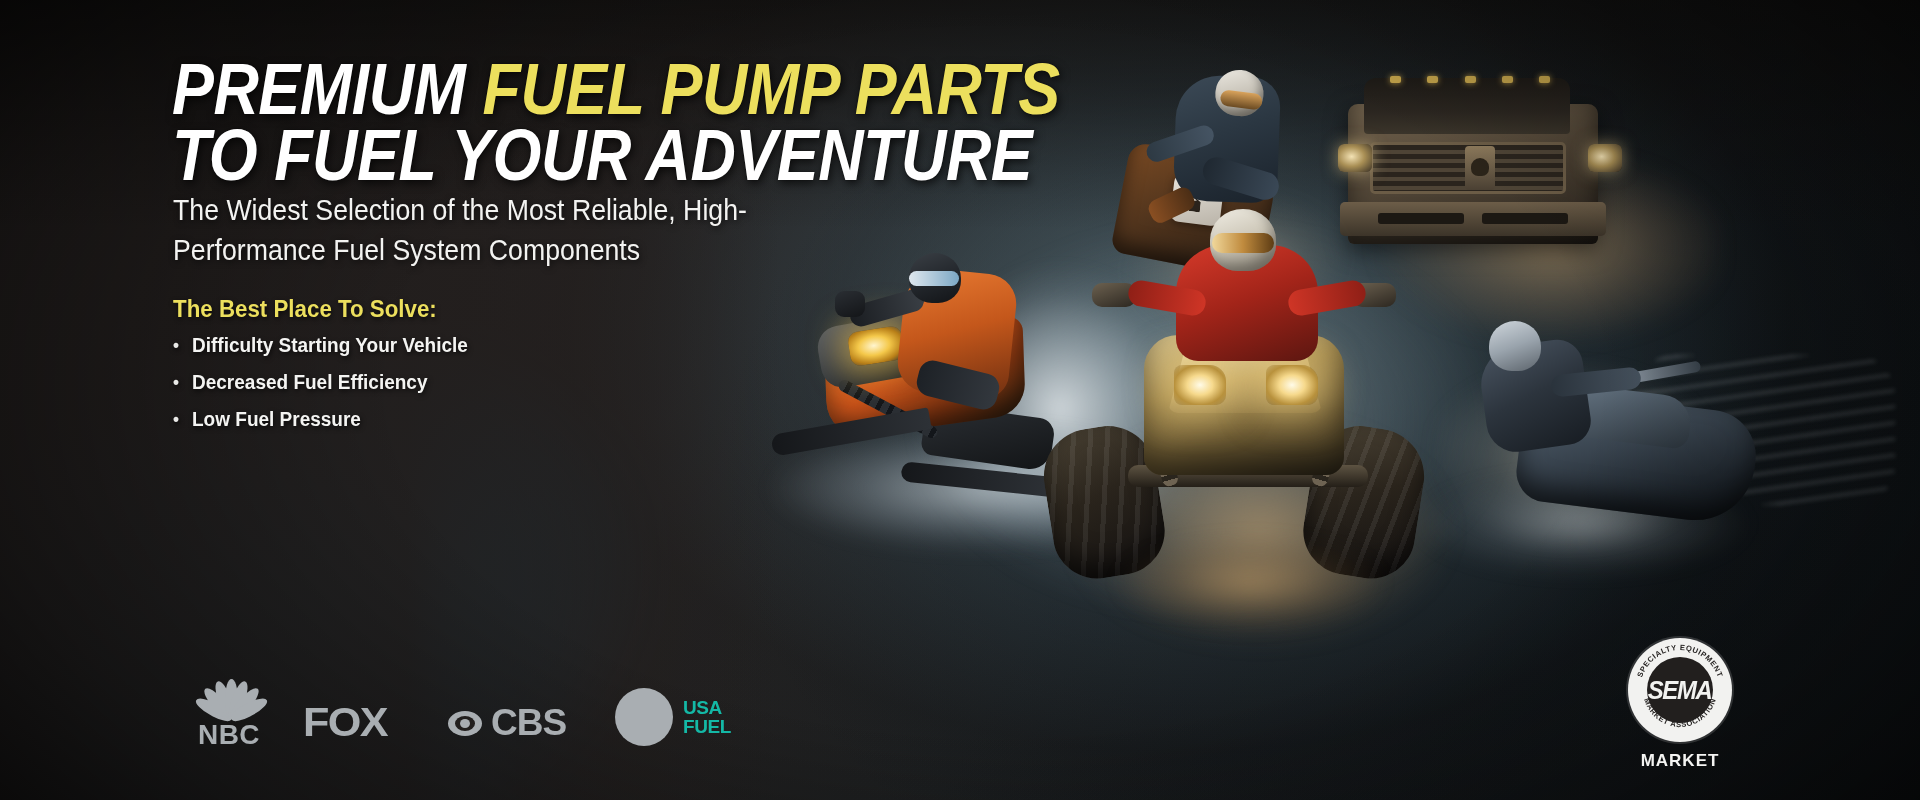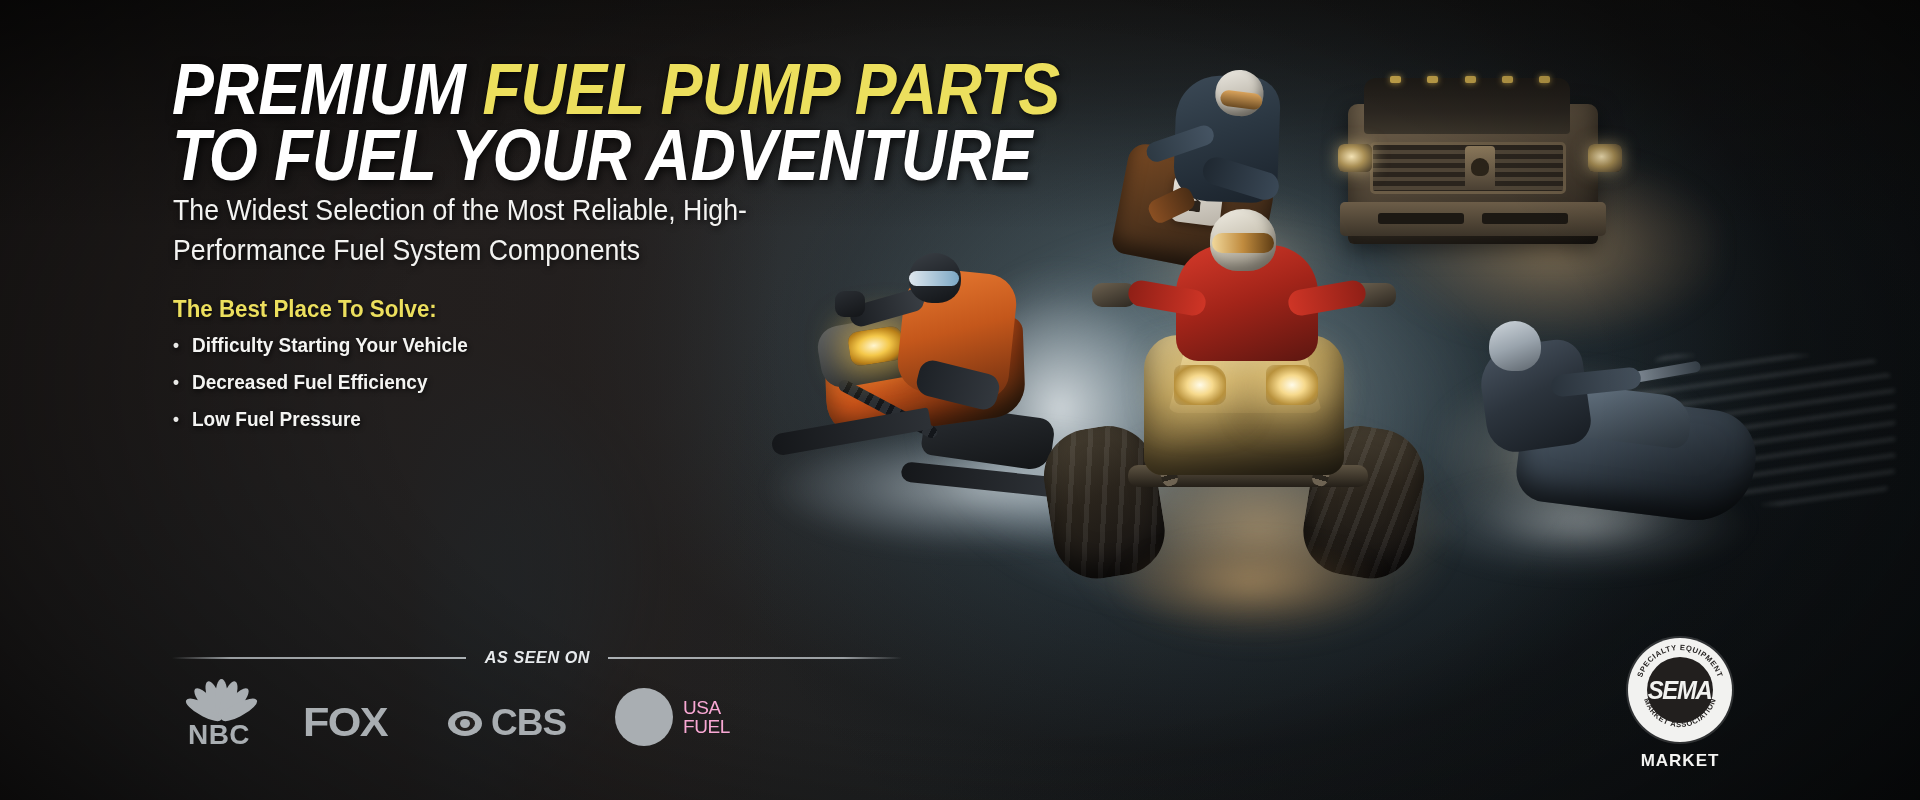--- a/index.html
+++ b/index.html
@@ -411,21 +411,21 @@
   .asseen-label {
     font-size:17px; font-weight:700; font-style:italic; letter-spacing:0.6px;
     color:#e7eaec; white-space:nowrap;
     transform:scaleX(0.95);
   }
 
   .logos { position:absolute; left:172px; top:680px; width:740px; height:90px; }
   .logo { position:absolute; display:flex; flex-direction:column; align-items:center; }
 
   
-  .nbc { left:12px; top:-4px; }
+  .nbc { left:22px; top:-4px; }
   .peacock { position:relative; width:70px; height:44px; }
   .peacock i {
     position:absolute; left:31px; bottom:1px;
     width:13px; height:40px;
     background:#a9aeb2;
     border-radius:50% 50% 44% 44%;
     transform-origin:50% 100%;
   }
   .peacock i:nth-child(1){ transform:rotate(-62deg); }
   .peacock i:nth-child(2){ transform:rotate(-41deg); }
@@ -457,21 +457,21 @@
   .cbs-eye::before {
     content:""; position:absolute; left:12px; top:8px; width:10px; height:9px;
     border-radius:50%; background:#a9aeb2; z-index:2;
   }
   .cbs-text { font-size:37px; font-weight:700; color:#a9aeb2; letter-spacing:-1px; }
 
   
   .usat { left:443px; top:8px; flex-direction:row; align-items:center; gap:10px; }
   .usat-circle { width:58px; height:58px; border-radius:50%; background:#a9aeb2; }
   .usat-words { display:flex; flex-direction:column; line-height:19px; }
-  .usat-words span { font-size:19px; font-weight:400; color:#f9a8d4; letter-spacing:-0.4px; }
+  .usat-words span { font-size:19px; font-weight:700; color:#14b8a6; letter-spacing:-0.4px; }
 
   
   .sema { position:absolute; left:1600px; top:638px; width:160px; text-align:center; }
   .sema-ring {
     position:relative; width:104px; height:104px; margin:0 auto;
     border-radius:50%;
     background:#f2f2f0;
     box-shadow:0 0 0 2px rgba(255,255,255,0.15);
   }
   .sema-inner {
@@ -606,27 +606,20 @@
       <div class="bullet">
         <span class="dot">•</span>
         <span>Decreased Fuel Efficiency</span>
       </div>
       <div class="bullet">
         <span class="dot">•</span>
         <span>Low Fuel Pressure</span>
       </div>
     </div>
 
-    <div class="asseen">
-      <div class="asseen-row">
-        <div class="asseen-rule"></div>
-        <div class="asseen-label">AS SEEN ON</div>
-        <div class="asseen-rule right"></div>
-      </div>
-    </div>
 
     <div class="logos">
 
       <div class="logo nbc">
         <div class="peacock">
           <i></i>
             <i></i>
             <i></i>
             <i></i>
             <i></i>

